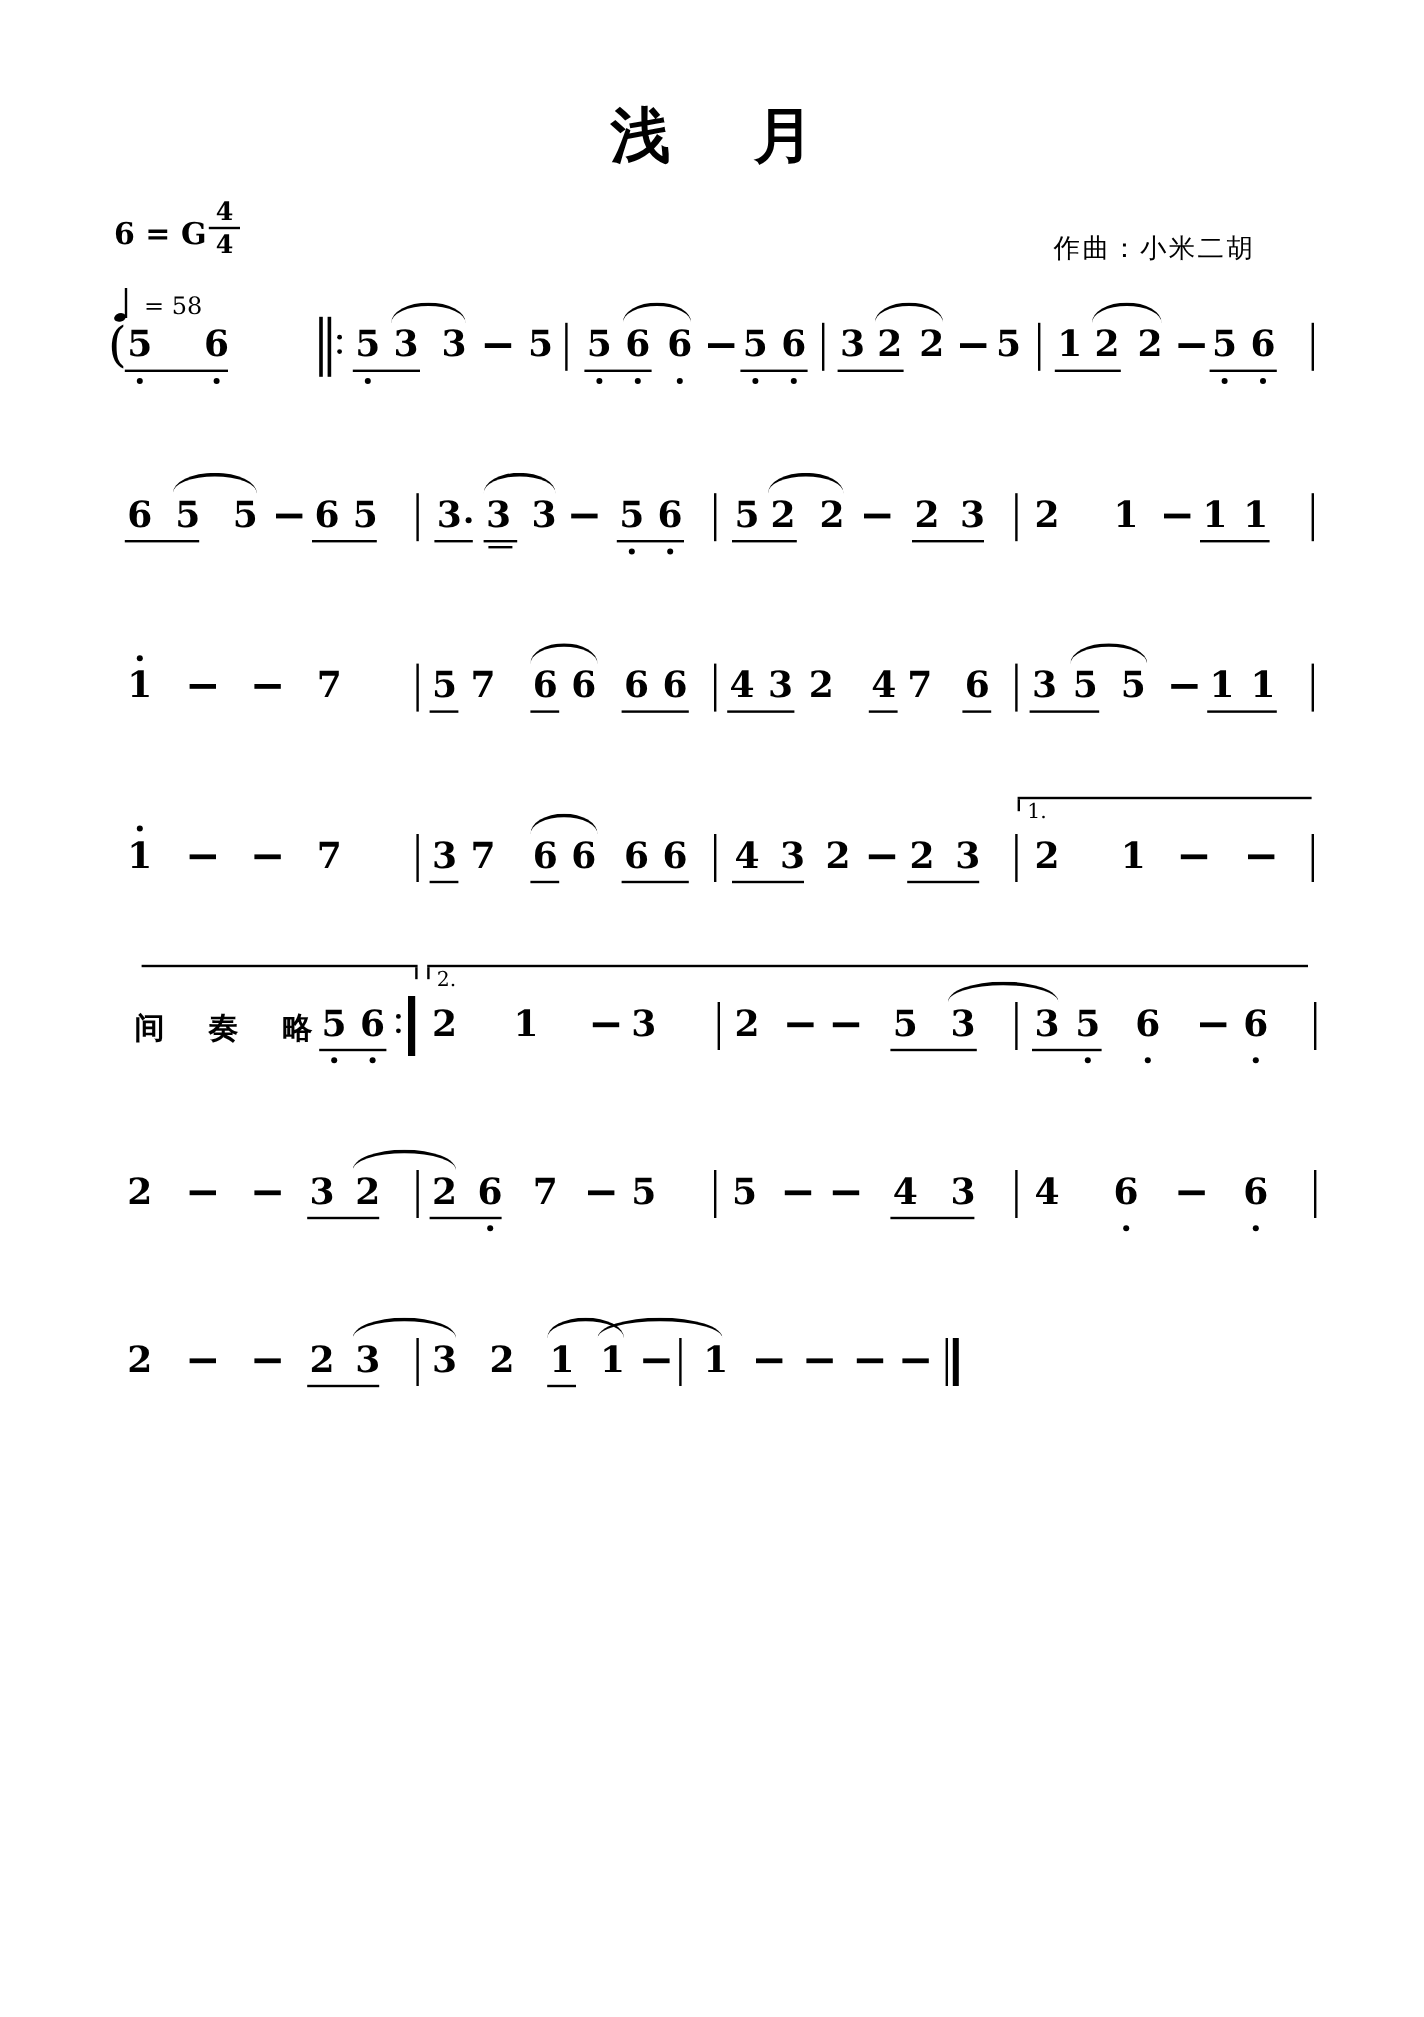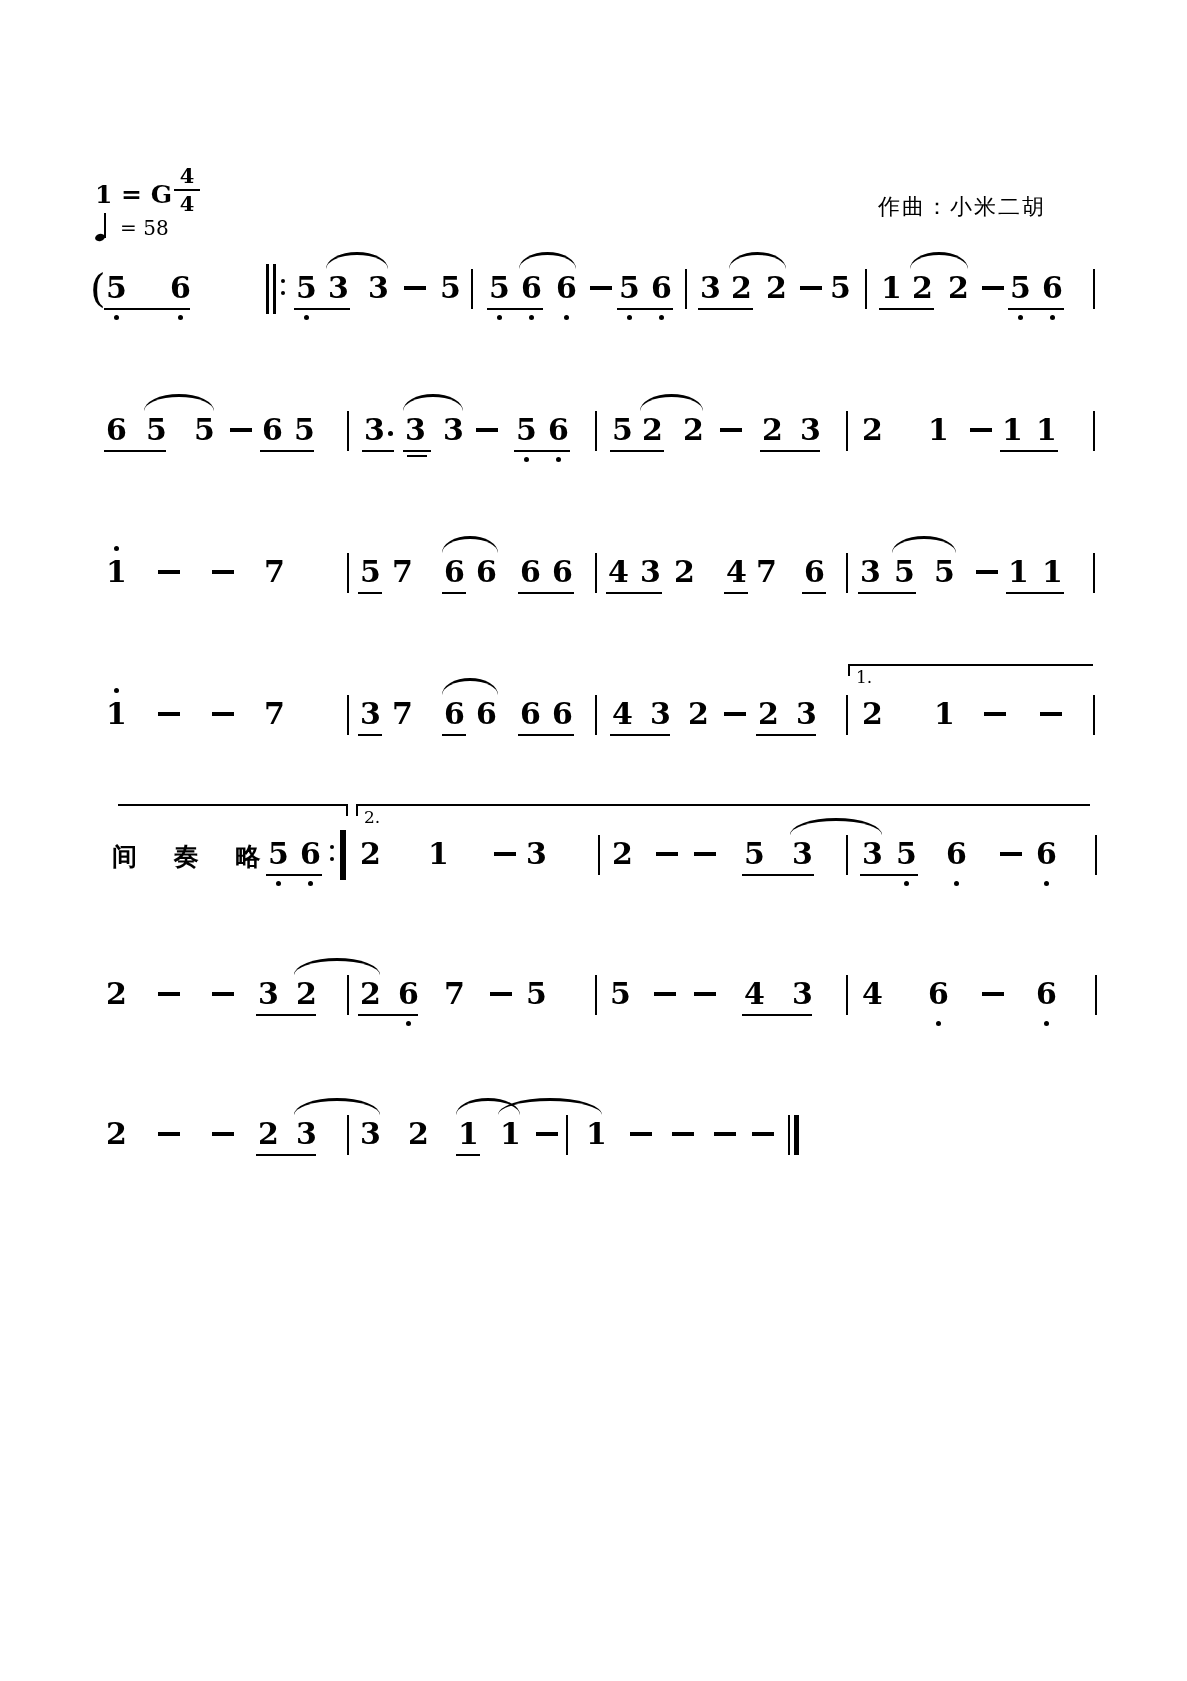--- a/index.html
+++ b/index.html
@@ -5,21 +5,21 @@
   html,body{margin:0;padding:0;background:#fff;}
   .page{position:relative;width:1187px;height:1681px;background:#ffffff;overflow:hidden;
         font-family:"DejaVu Serif",serif;color:#000;}
   .song-title{position:absolute;top:80px;left:0;right:0;margin:0;text-align:center;
         font:600 50px "DejaVu Serif",serif;letter-spacing:26px;text-indent:26px;}
   .key-text{position:absolute;left:95px;top:180px;font:700 25px "DejaVu Serif",serif;}
   .frac{position:absolute;left:174px;top:164px;width:26px;text-align:center;
         font:700 21px "DejaVu Serif",serif;line-height:24px;}
   .frac .ftop{border-bottom:2px solid #000;padding-bottom:1px;}
   .frac .fbot{padding-top:1px;}
-  .tempo{position:absolute;left:95px;top:212px;height:34px;}
+  .tempo{position:absolute;left:95px;top:239px;height:34px;}
   .qnote{position:relative;display:inline-block;width:14px;height:30px;vertical-align:bottom;}
   .qnote .head{position:absolute;left:0;bottom:1px;width:10px;height:7px;background:#000;
         border-radius:50%;transform:rotate(-15deg);}
   .qnote .stem{position:absolute;right:3px;bottom:4px;width:2px;height:25px;background:#000;}
   .tempo .ttext{font:400 20px "DejaVu Serif",serif;margin-left:6px;vertical-align:bottom;
         display:inline-block;padding-bottom:2px;}
   .composer{position:absolute;left:878px;top:192px;font:400 22px "DejaVu Serif",serif;letter-spacing:2px;}
   #score{position:absolute;left:0;top:0;width:100%;height:100%;}
   .score-line{position:absolute;left:0;width:100%;height:52px;}
   .note{position:absolute;top:0;width:20px;text-align:center;
@@ -47,22 +47,23 @@
         letter-spacing:14px;white-space:nowrap;}
   .watermark{position:absolute;left:766px;top:1366px;color:#e096ac;opacity:0.85;text-align:left;}
   .wm1{font:700 64px "DejaVu Serif",serif;letter-spacing:6px;text-shadow:0 0 2px #f3c7d4;}
   .wm2{font:italic 700 46px "DejaVu Serif",serif;margin-top:10px;letter-spacing:2px;
         text-shadow:0 0 2px #f3c7d4;}
 </style>
 </head>
 <body>
 
 <div class="page">
-
-  <div class="key-text">1 = G</div>
+  <h1 class="song-title">浅 月</h1>
+
+  <div class="key-text">6 = G</div>
 
   <div class="frac">
     <div class="ftop">4</div>
     <div class="fbot">4</div>
   </div>
 
   <div class="tempo">
     <span class="qnote">
       <span class="stem"></span><span class="head"></span>
     </span>

